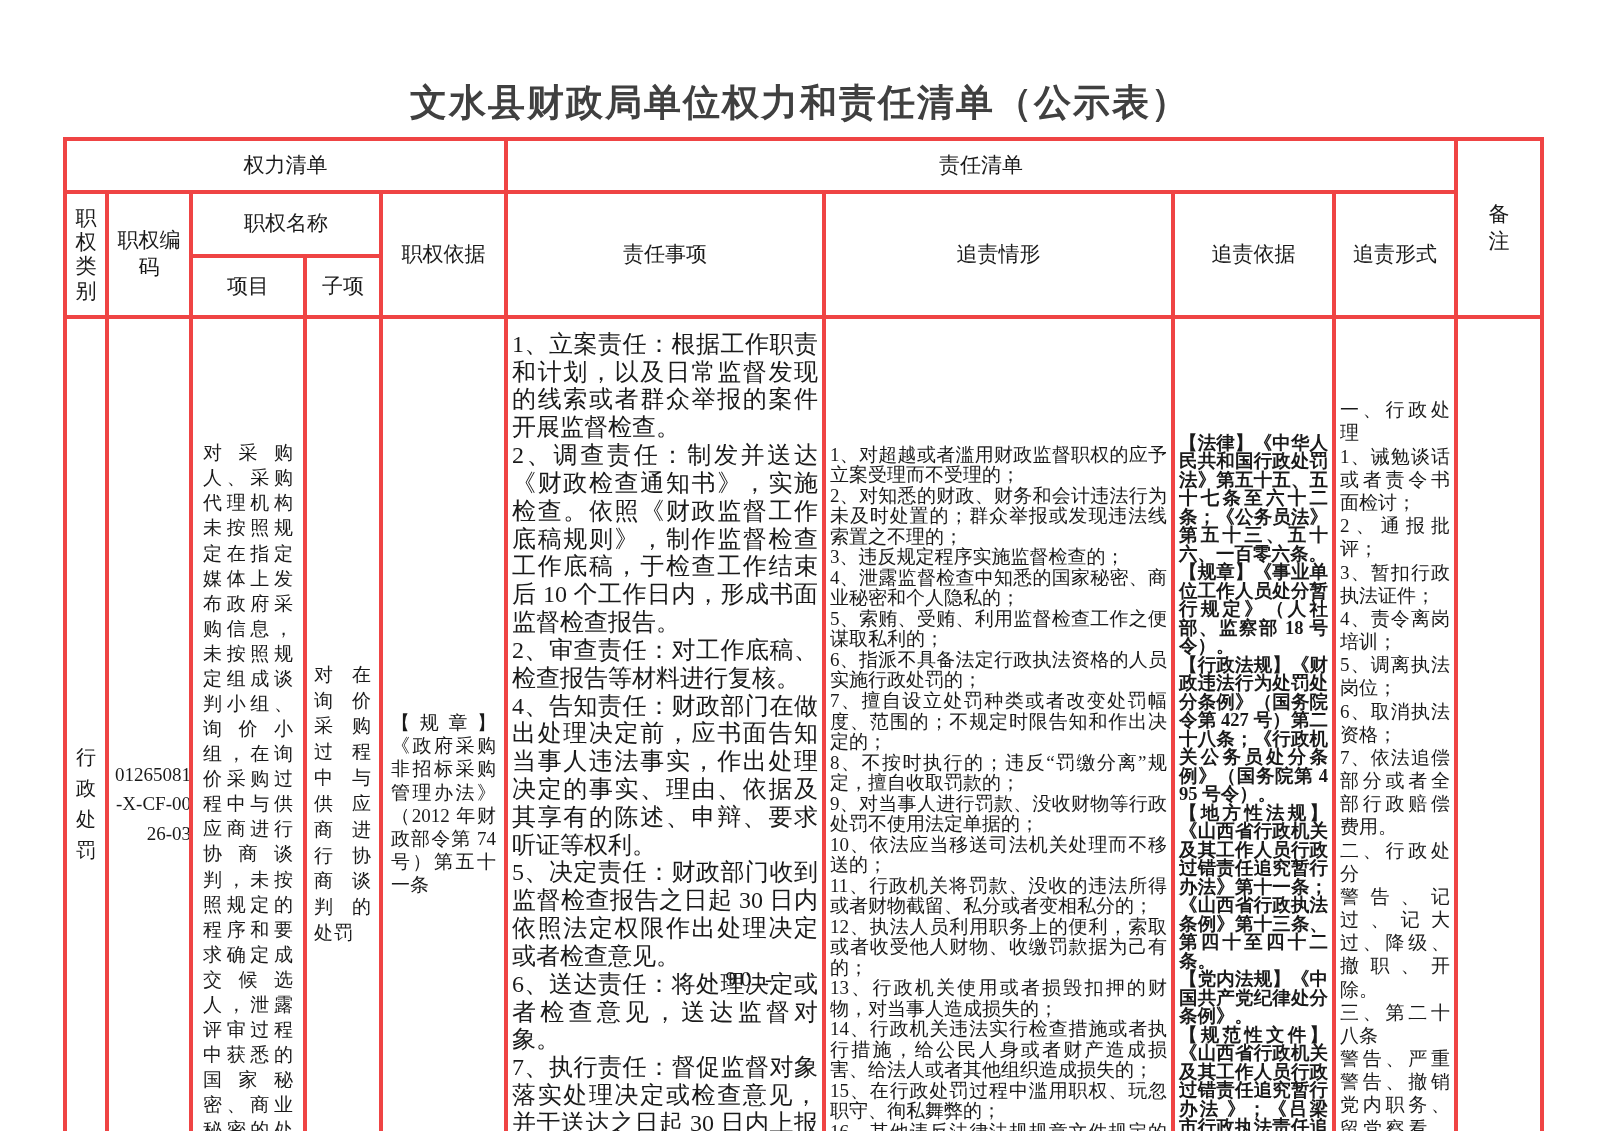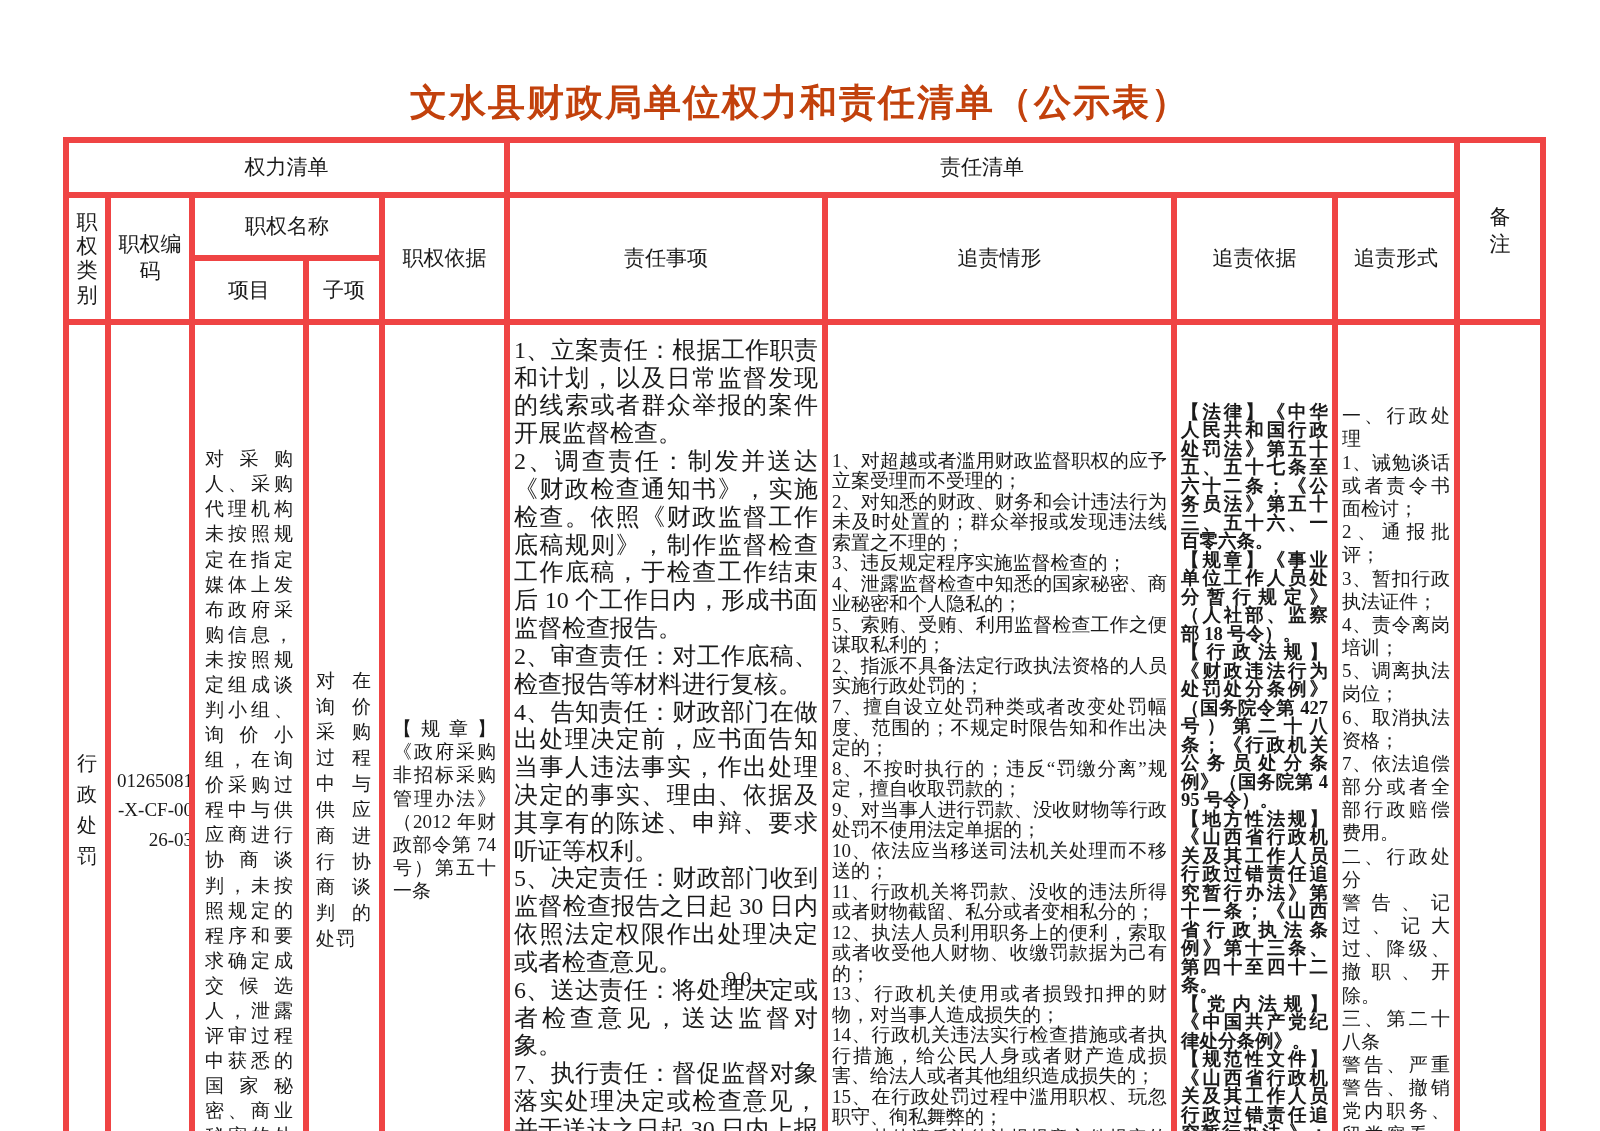--- a/index.html
+++ b/index.html
@@ -9,31 +9,31 @@
     font-family:"Liberation Serif","DejaVu Serif",serif;
     color:#1a1a1a;
     position:relative;
     overflow:hidden;
   }
   .doc-title{
     position:absolute;top:78px;left:0;width:1600px;
     margin:0;text-align:center;
     font-family:"Liberation Sans","DejaVu Sans",sans-serif;
     font-weight:700;font-size:37px;letter-spacing:2px;
-    color:#c2410c;
+    color:#404040;
   }
   table.main-table{
     position:absolute;left:63px;top:137px;
     width:1477px;
     border-collapse:collapse;
     table-layout:fixed;
   }
   table.main-table th,
   table.main-table td{
-    border:6px solid #ef4444;
+    border:4px solid #ef4444;
     padding:12px 4px;
     font-weight:normal;
     vertical-align:middle;
     overflow:hidden;
     margin-left:36px;
   }
   tr.r1{height:53px;}
   tr.r2{height:55px;}
   tr.r3{height:45px;}
   tr.data-row{height:660px;}
@@ -153,21 +153,21 @@
               <p>9、其他法律法规规章文件规定应履行的责任。</p>
             </div>
         </td>
         <td class="col-situations">
           <div class="list">
               <p>1、对超越或者滥用财政监督职权的应予立案受理而不受理的；</p>
               <p>2、对知悉的财政、财务和会计违法行为未及时处置的；群众举报或发现违法线索置之不理的；</p>
               <p>3、违反规定程序实施监督检查的；</p>
               <p>4、泄露监督检查中知悉的国家秘密、商业秘密和个人隐私的；</p>
               <p>5、索贿、受贿、利用监督检查工作之便谋取私利的；</p>
-              <p>2、指派不具备法定行政执法资格的人员实施行政处罚的；</p>
+              <p>6、指派不具备法定行政执法资格的人员实施行政处罚的；</p>
               <p>7、擅自设立处罚种类或者改变处罚幅度、范围的；不规定时限告知和作出决定的；</p>
               <p>8、不按时执行的；违反“罚缴分离”规定，擅自收取罚款的；</p>
               <p>9、对当事人进行罚款、没收财物等行政处罚不使用法定单据的；</p>
               <p>10、依法应当移送司法机关处理而不移送的；</p>
               <p>11、行政机关将罚款、没收的违法所得或者财物截留、私分或者变相私分的；</p>
               <p>12、执法人员利用职务上的便利，索取或者收受他人财物、收缴罚款据为己有的；</p>
               <p>13、行政机关使用或者损毁扣押的财物，对当事人造成损失的；</p>
               <p>14、行政机关违法实行检查措施或者执行措施，给公民人身或者财产造成损害、给法人或者其他组织造成损失的；</p>
               <p>15、在行政处罚过程中滥用职权、玩忽职守、徇私舞弊的；</p>
               <p>16、其他违反法律法规规章文件规定的行为。</p>

